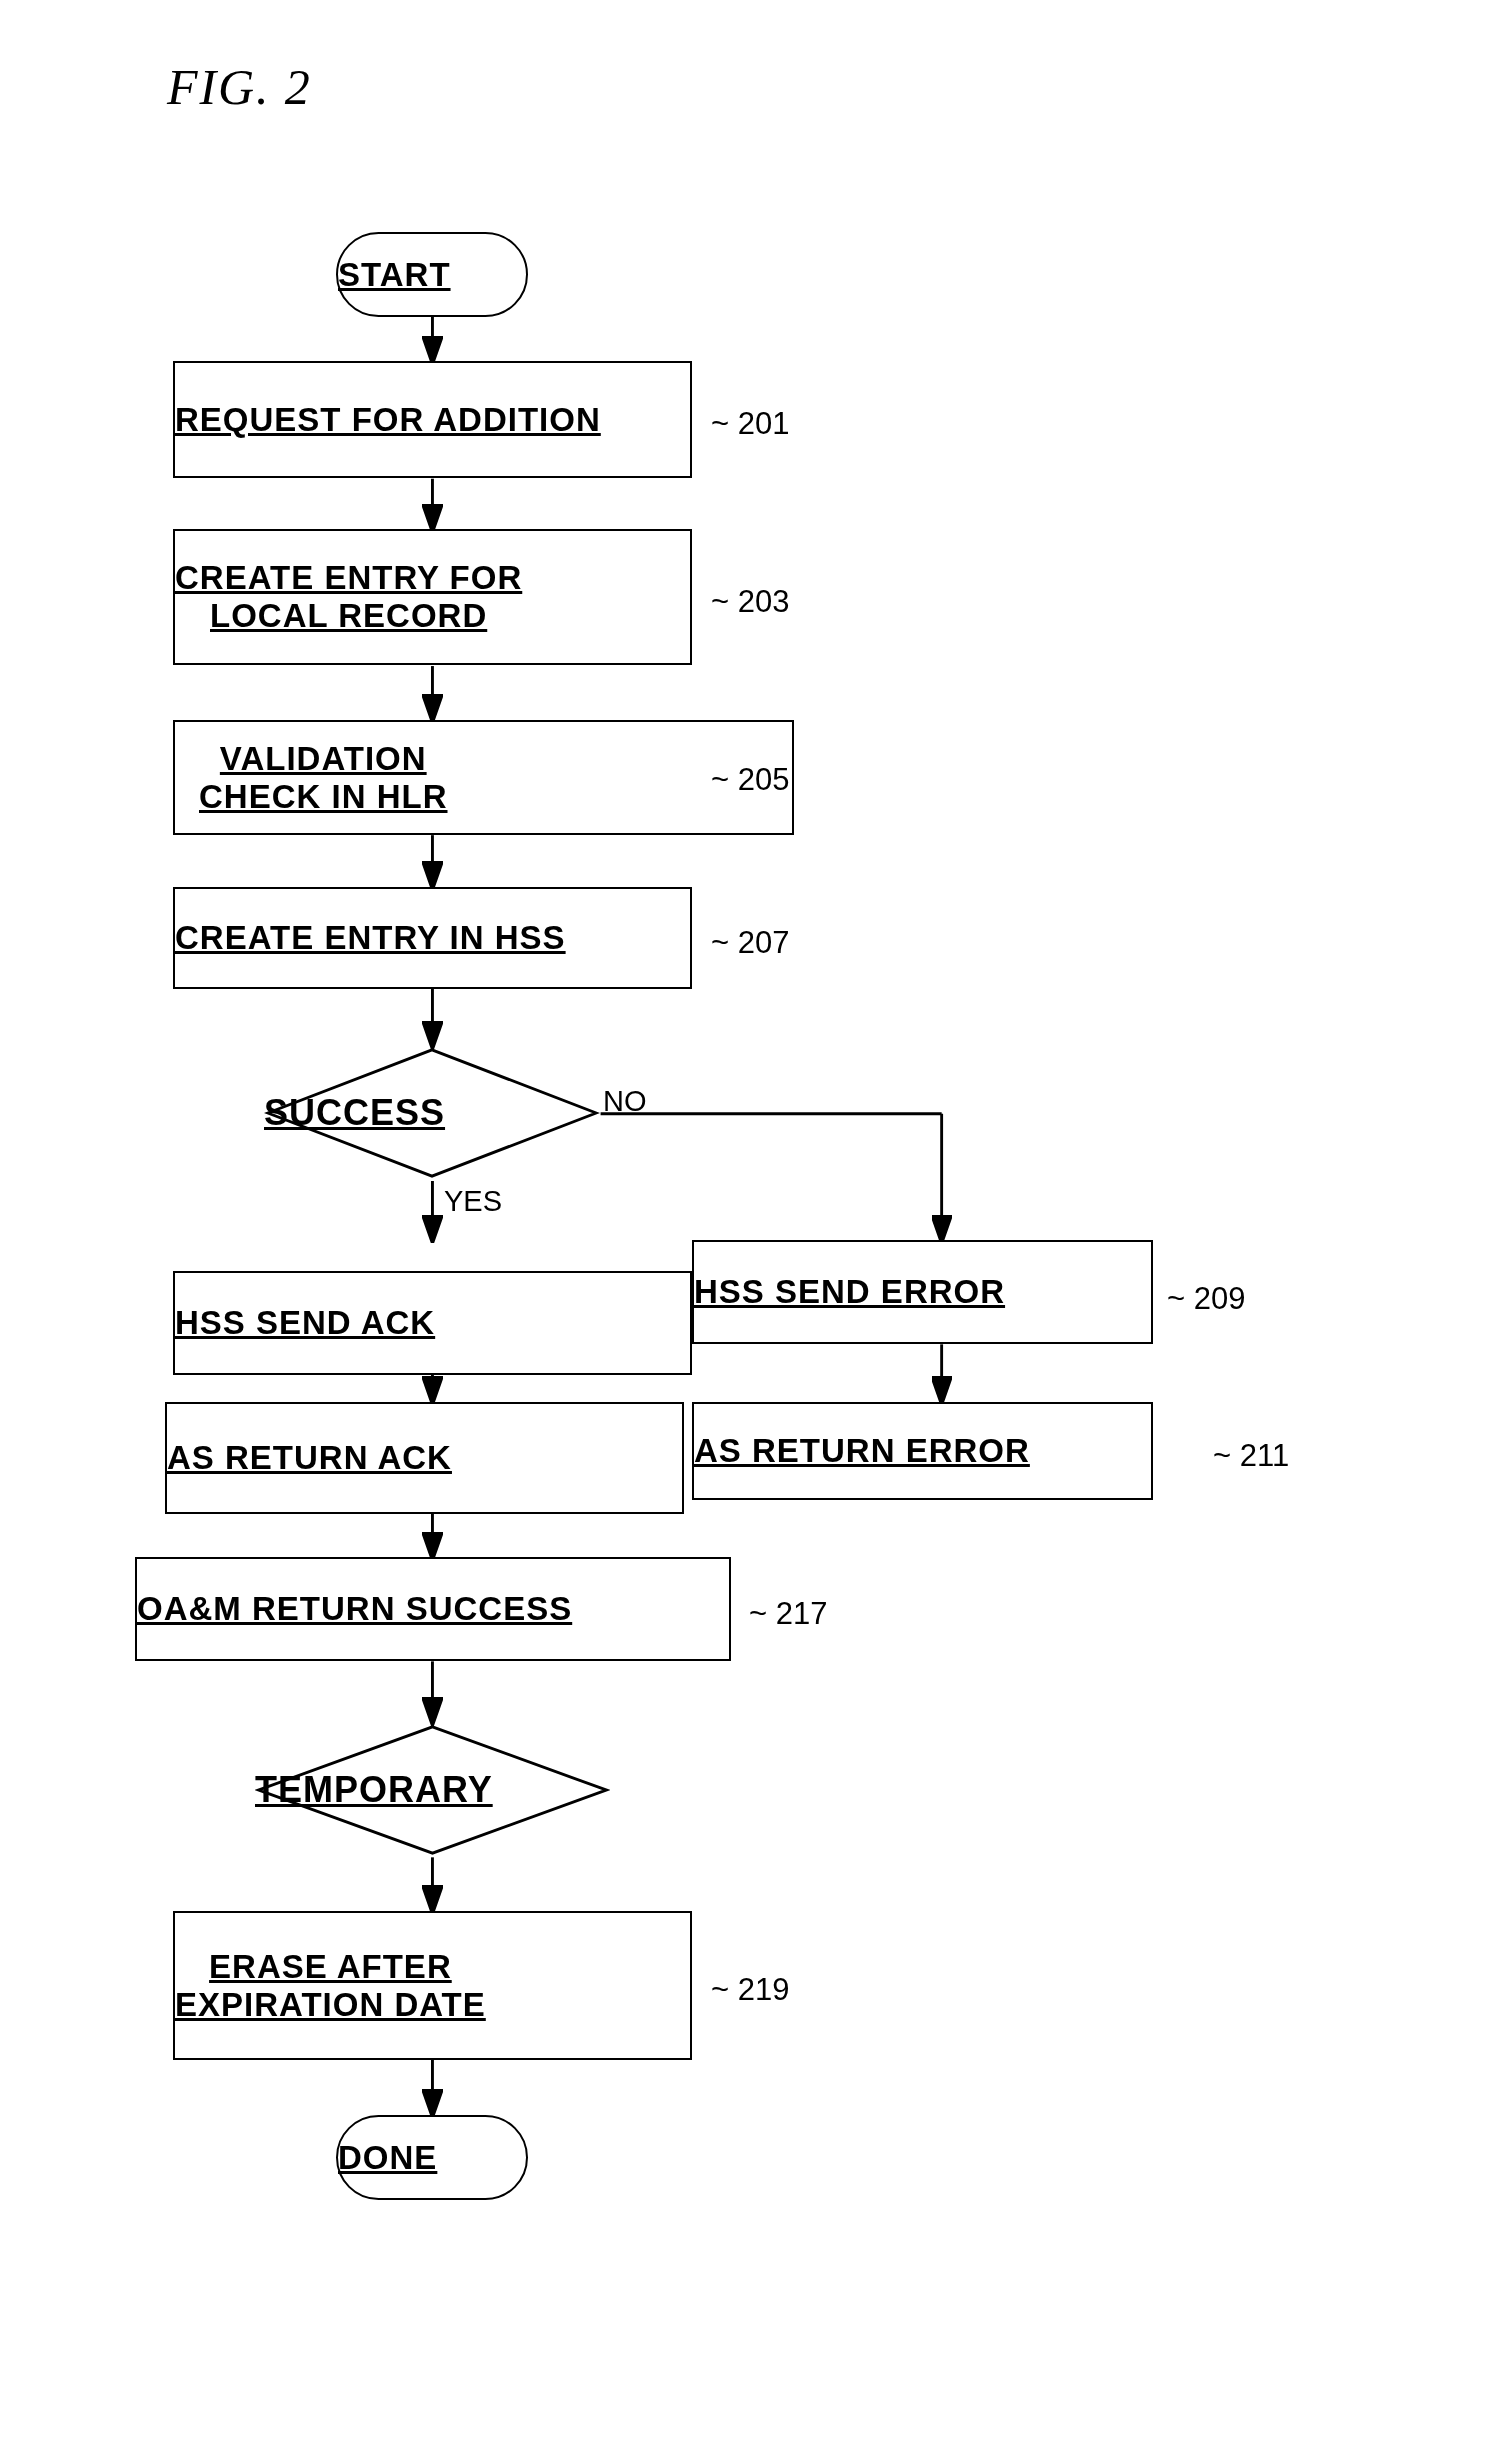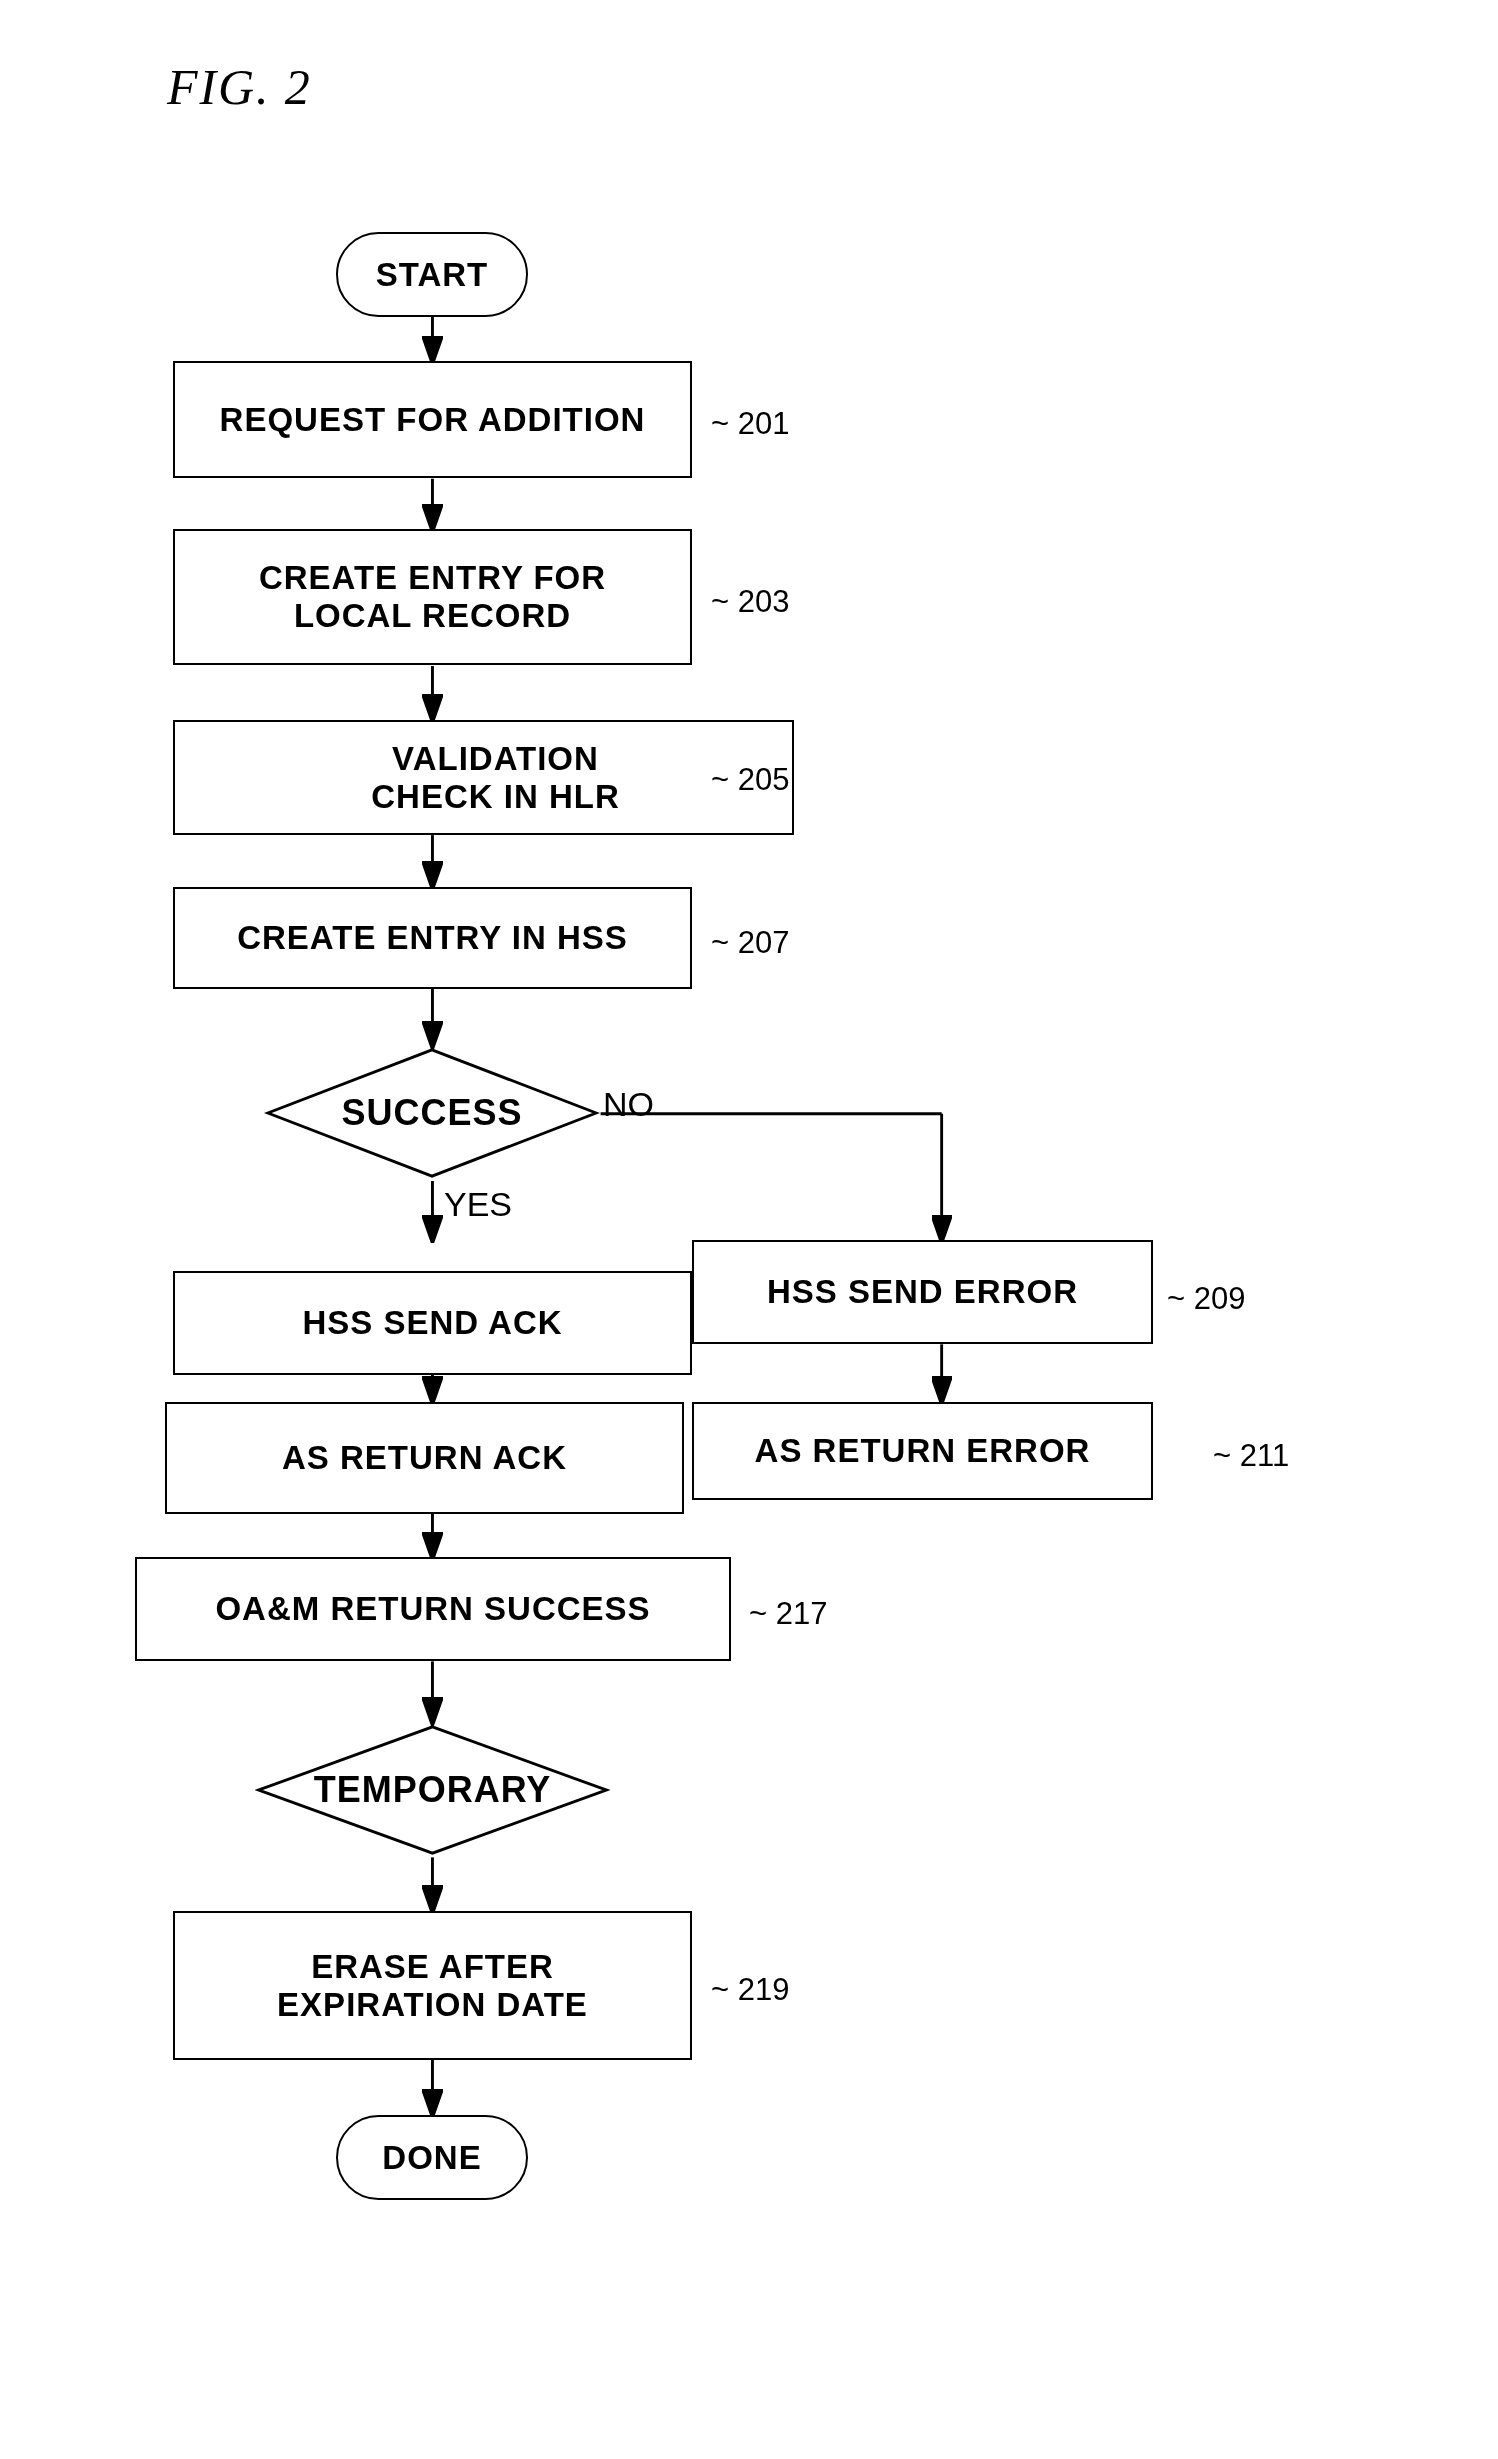--- a/index.html
+++ b/index.html
@@ -36,26 +36,27 @@
       width: 1345px;
       height: 2258px;
       margin: 0 auto;
     }
 
     
     .fc-node {
       position: absolute;
       display: flex;
       align-items: center;
-      justify-content: center;
+      justify-content: flex-start;
       text-align: center;
       font-size: 33px;
       font-weight: bold;
       font-family: Arial, Helvetica, sans-serif;
       letter-spacing: 1px;
+      text-decoration: underline;
     }
 
     
     .fc-terminal {
       border: 2.9px solid #000;
       border-radius: 48px;
       background: #fff;
     }
 
     
@@ -103,21 +104,21 @@
       fill: none;
     }
     .arrows-svg polygon {
       fill: #000;
       stroke: #000;
     }
 
     
     .fc-branch-label {
       position: absolute;
-      font-size: 34px;
+      font-size: 29px;
       font-family: Arial, Helvetica, sans-serif;
       font-weight: normal;
     }
   </style>
 </head>
 <body>
 
 <div class="page">
   <div class="fig-title">FIG. 2</div>
 

